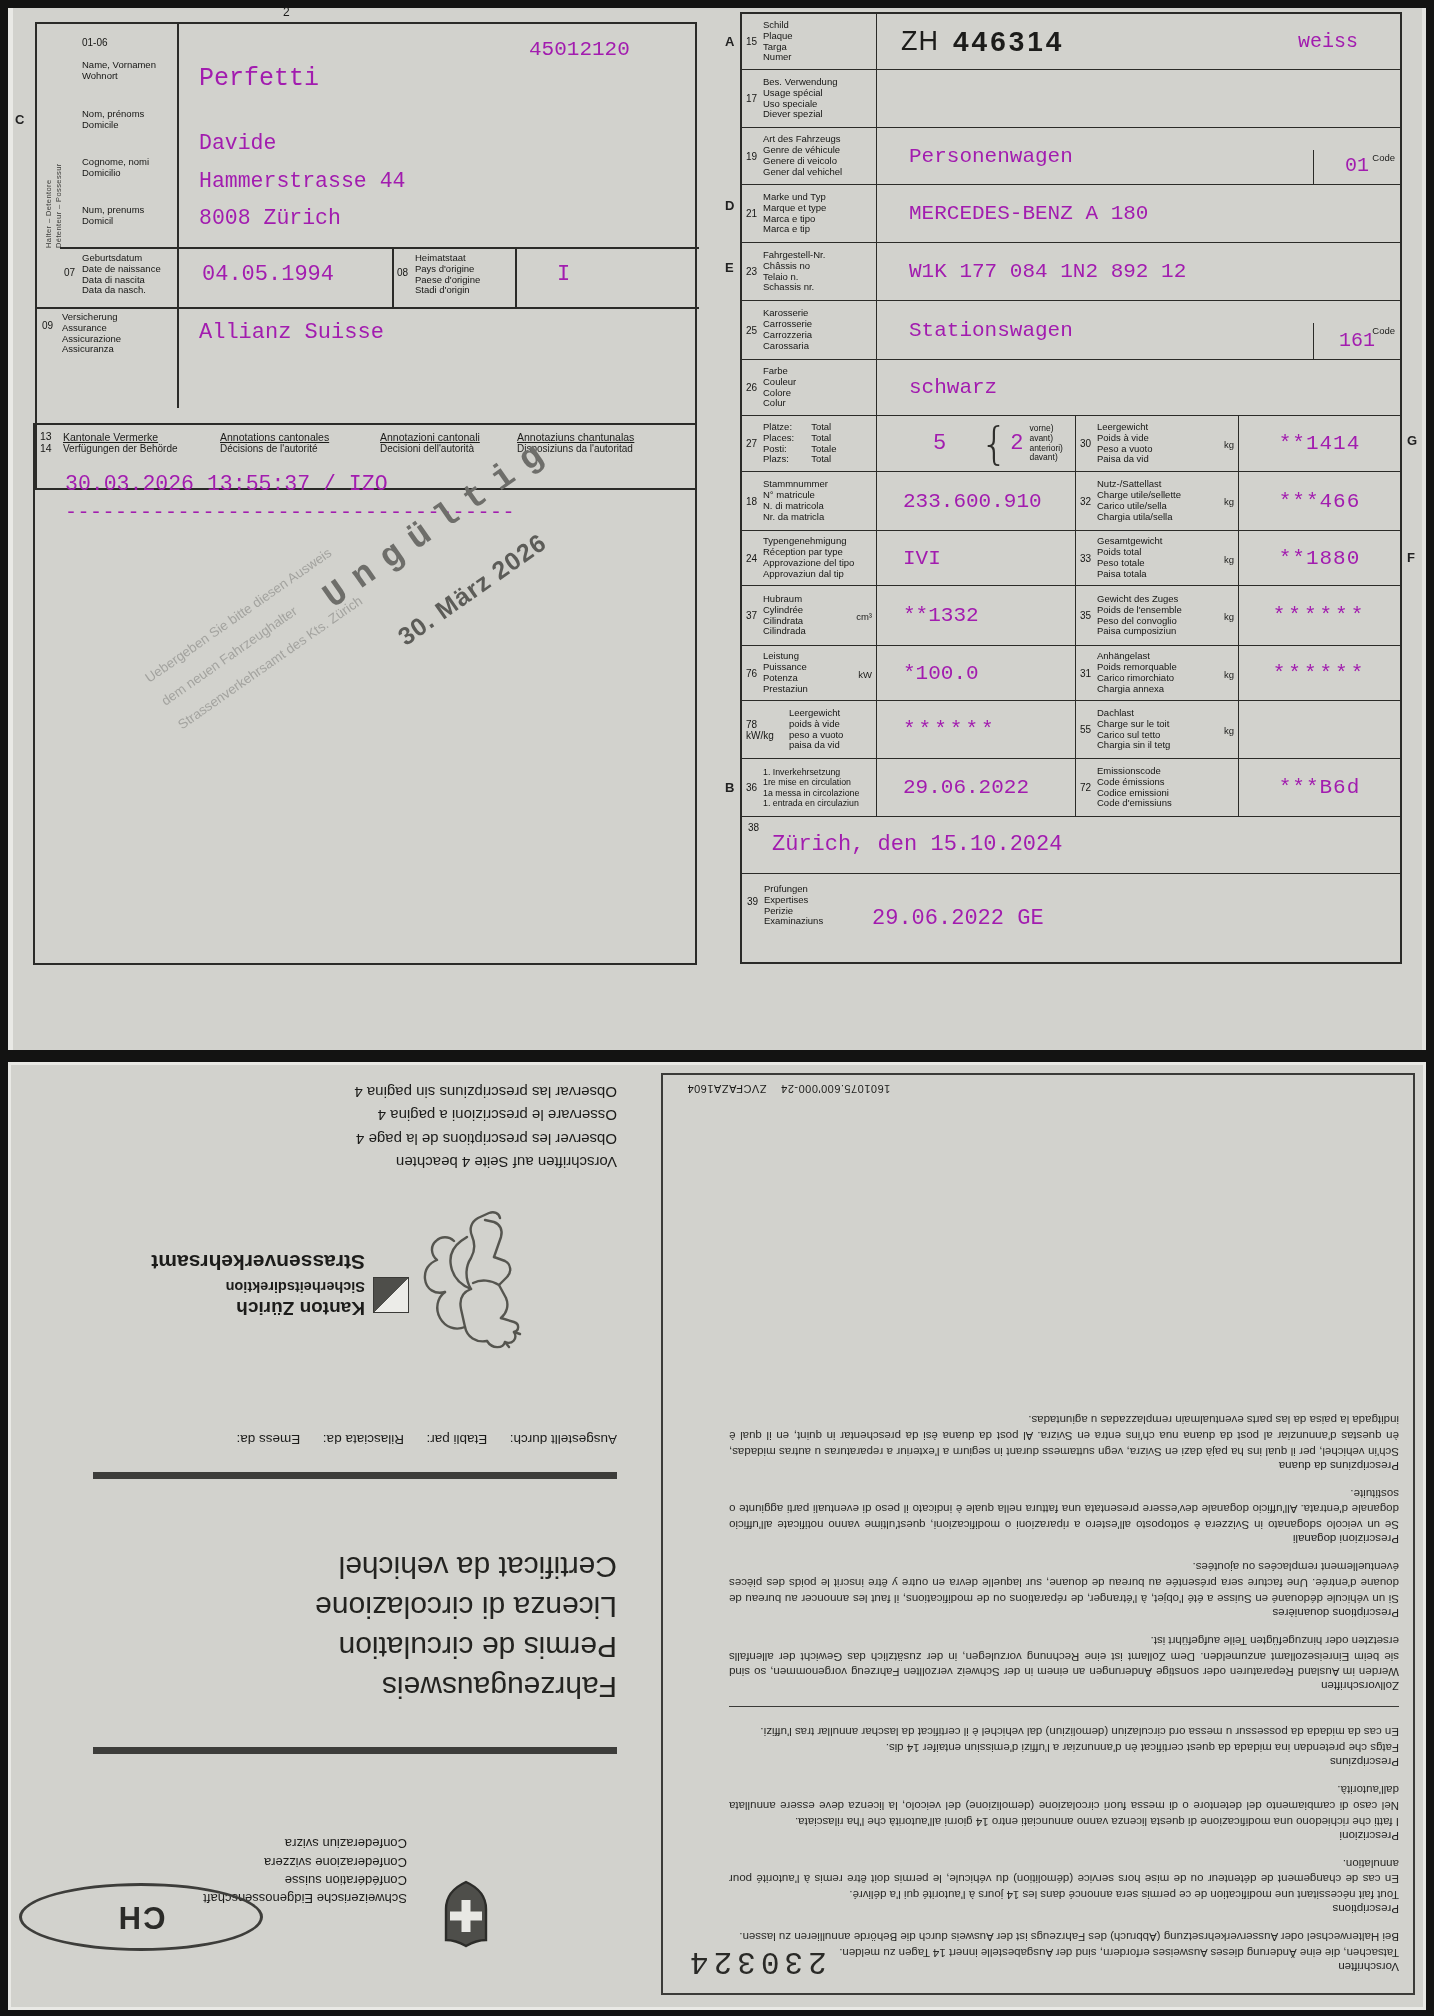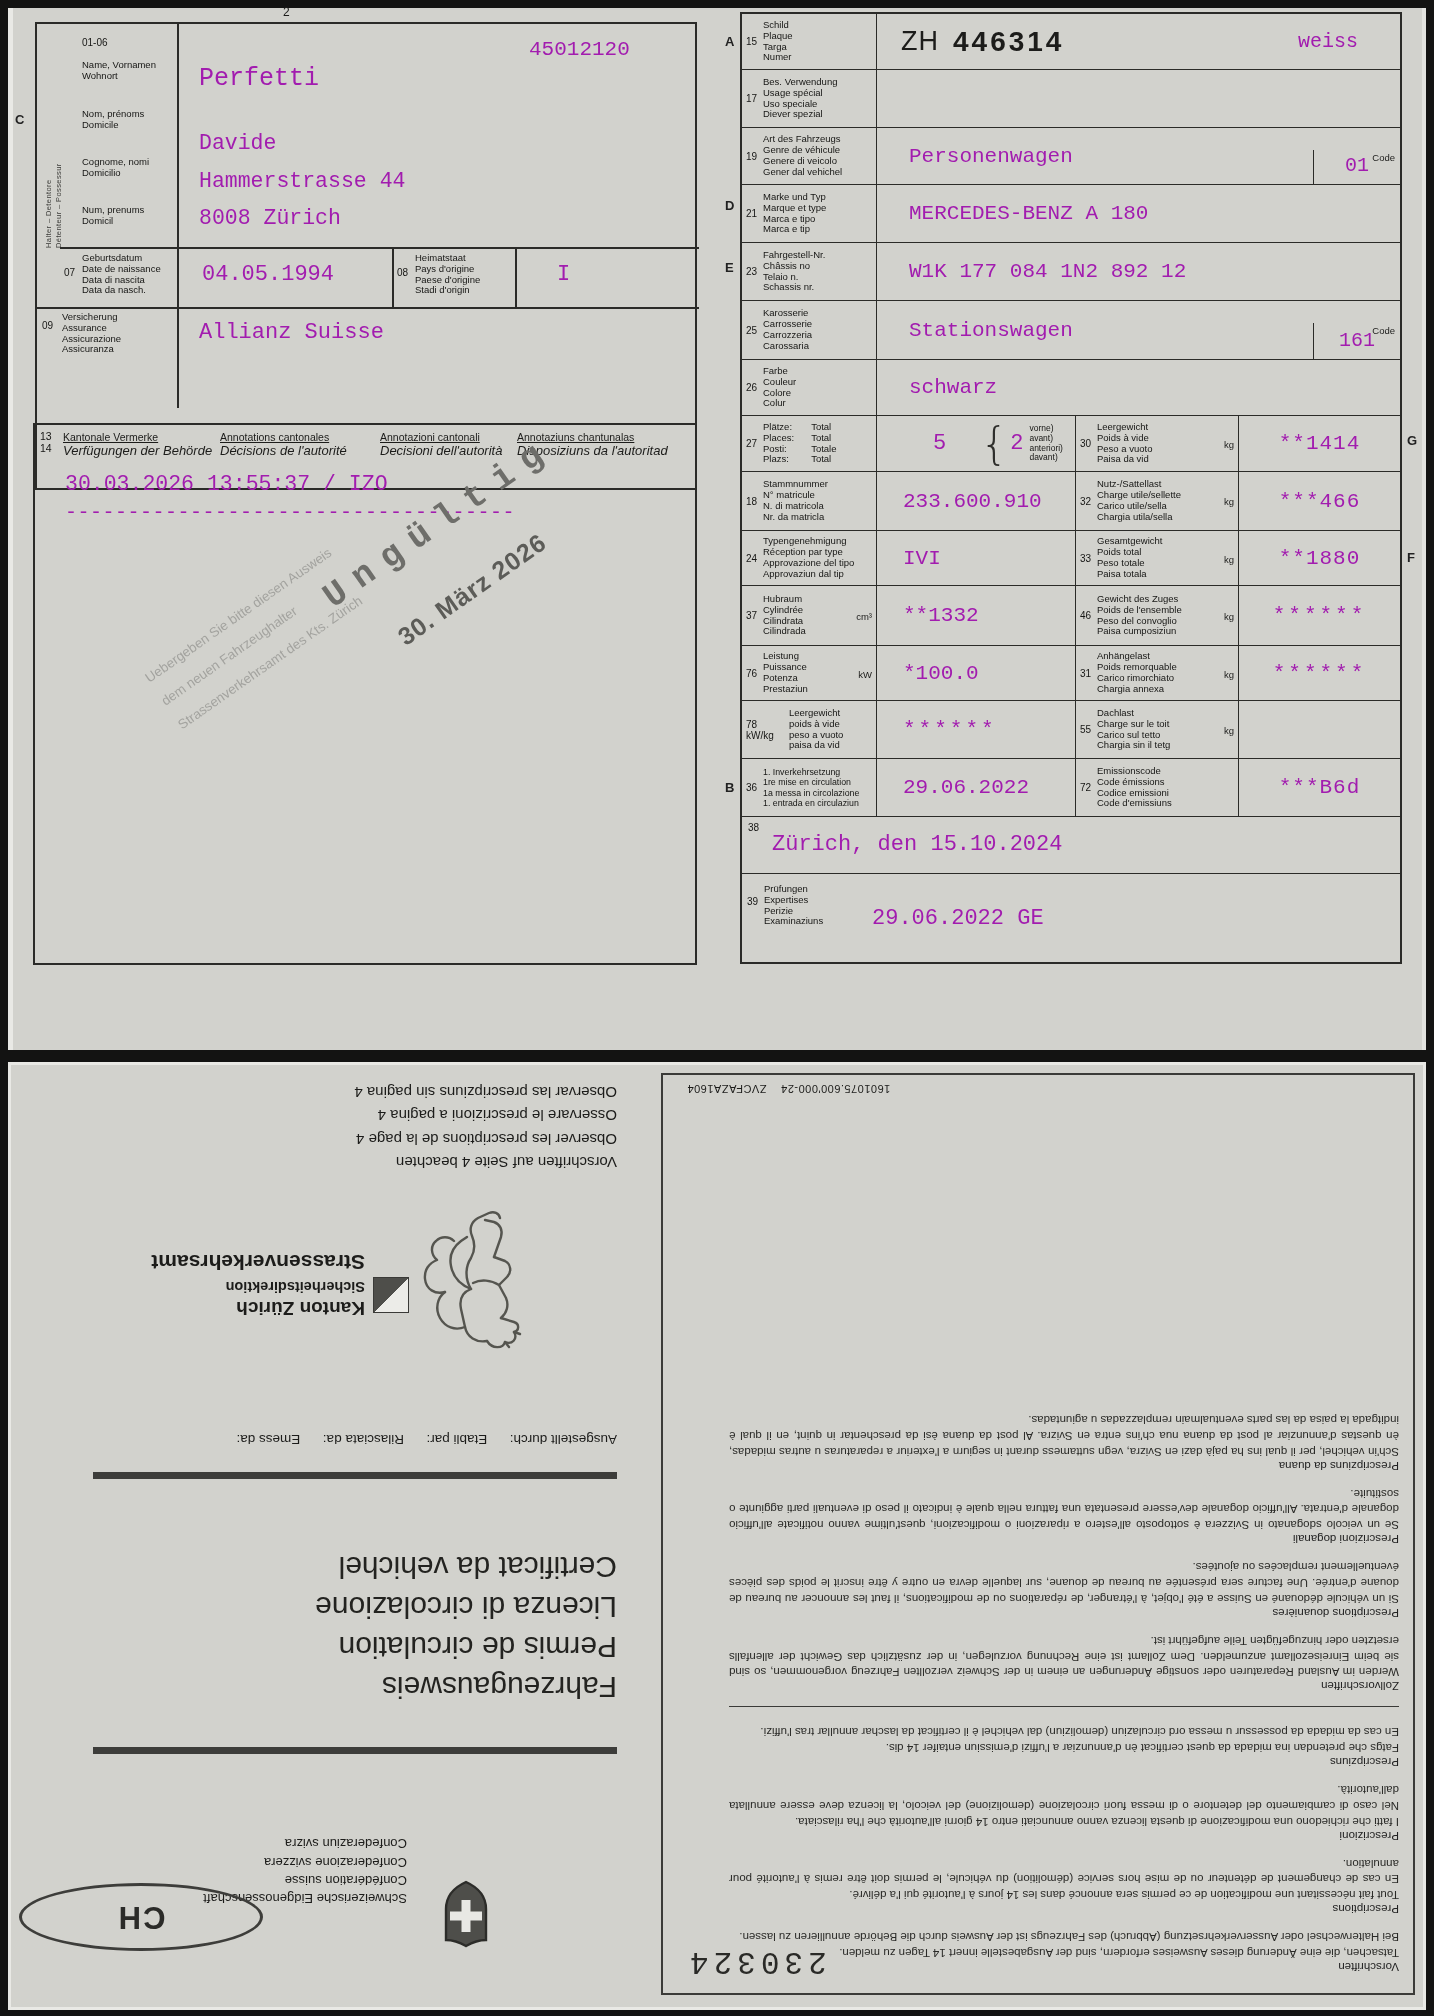--- a/index.html
+++ b/index.html
@@ -39,21 +39,21 @@
   .wlabel .num{width:14px;flex:none;}
   .wvalue{flex:1;display:flex;align-items:center;justify-content:center;font-size:21px;letter-spacing:1px;}
   .unit{position:absolute;right:4px;top:42%;font-size:9.5px;}
   .plate-zh{font-size:27px;font-weight:500;letter-spacing:1px;}
   .plate-no{font-size:28px;font-weight:bold;letter-spacing:3px;margin-left:14px;}
   .plate-color{margin-left:auto;margin-right:42px;font-size:20px;}
   .brace{font-size:44px;font-weight:200;font-family:"DejaVu Sans",sans-serif;color:#2e2e2b;line-height:1;}
   .front-lbl{font-size:8.5px;line-height:1.15;white-space:pre-line;margin-left:6px;}
   
   .chead-title{font-size:10.5px;text-decoration:underline;white-space:nowrap;}
-  .chead-sub{font-size:13px;white-space:nowrap;font-style:italic;}
+  .chead-sub{font-size:10px;white-space:nowrap;}
   .stamp{position:absolute;transform:rotate(-35deg);transform-origin:center;}
   
   .rot180{position:absolute;inset:0;transform:rotate(180deg);}
   .finebox{position:absolute;left:8px;top:12px;width:754px;height:922px;border:2px solid #3b3b38;box-sizing:border-box;padding:18px 66px 14px 14px;}
   .rule-h{font-size:11.5px;color:#222;margin-bottom:1px;}
   .rule-p{font-size:11.5px;line-height:1.38;text-align:justify;white-space:pre-line;color:#2a2a27;}
   .rule-sec{margin-bottom:13px;}
   .fineline{border:none;border-top:1.5px solid #3b3b38;margin:16px 0 14px 0;}
   .serial{position:absolute;top:14px;right:22px;font-size:31px;letter-spacing:5px;color:#2a2a27;}
   .printcode{position:absolute;bottom:8px;right:24px;font-size:11px;letter-spacing:.5px;white-space:pre;}
@@ -359,21 +359,21 @@
                 <span class="lbl">Gesamtgewicht
 Poids total
 Peso totale
 Paisa totala</span>
                 <span class="unit">kg</span>
               </div>
             <div class="wvalue typed">**1880</div>
           </div>
           <div class="srow" style="height:60px;">
             <div class="wlabel">
-                <span class="num">46</span>
+                <span class="num">35</span>
                 <span class="lbl">Gewicht des Zuges
 Poids de l'ensemble
 Peso del convoglio
 Paisa cumposiziun</span>
                 <span class="unit">kg</span>
               </div>
             <div class="wvalue typed" style="letter-spacing:3px;">******</div>
           </div>
           <div class="srow" style="height:55px;">
             <div class="wlabel">

